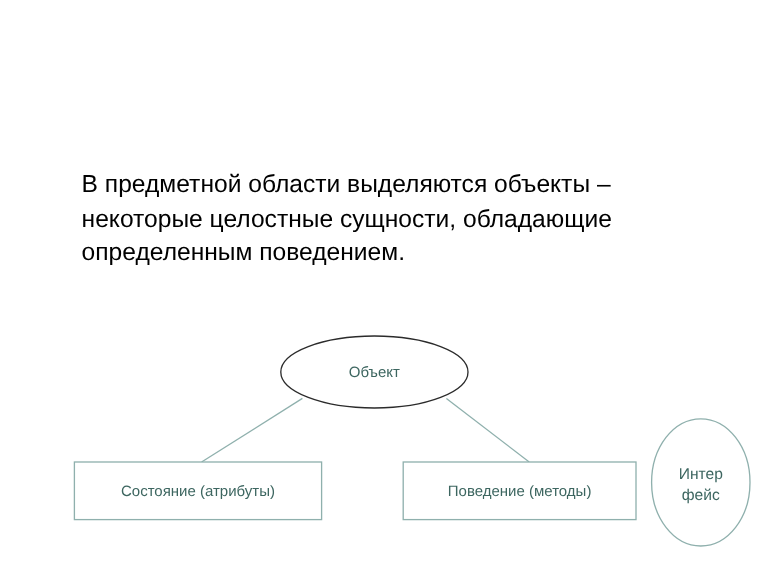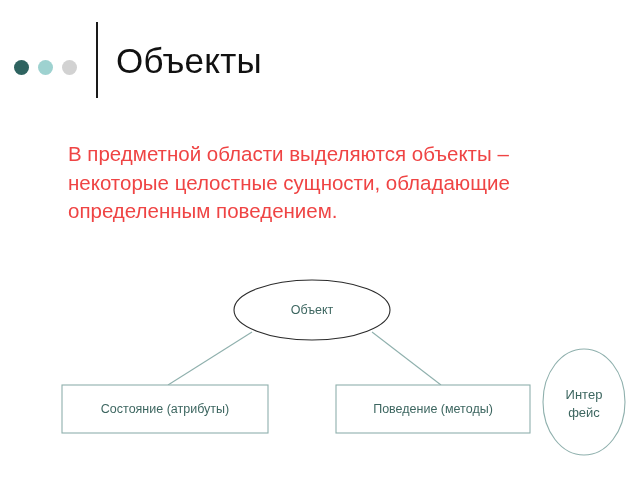--- a/index.html
+++ b/index.html
@@ -71,21 +71,21 @@
   }
 
   
   .body-text {
     position: absolute;
     left: 68px;
     top: 140px;
     width: 460px;
     font-size: 20.5px;
     line-height: 28.5px;
-    color: #ef4444;
+    color: #000000;
     margin: 0;
     text-align: left;
   }
 
   
   .diagram {
     position: absolute;
     left: 0;
     top: 262px;
     width: 520px;
@@ -119,32 +119,20 @@
     stroke: #8fb0ad;
     stroke-width: 1.1;
     fill: none;
   }
 </style>
 </head>
 <body>
 
 <div class="slide">
 
-  <div class="header">
-
-    <div class="dots">
-      <span class="dot d1" style="background: rgb(46, 99, 96);"></span>
-      <span class="dot d2" style="background: rgb(158, 210, 208);"></span>
-      <span class="dot d3" style="background: rgb(210, 210, 210);"></span>
-    </div>
-
-    <div class="title-rule"></div>
-
-    <h1 class="slide-title">Объекты</h1>
-  </div>
 
   <p class="body-text">В предметной области выделяются объекты – некоторые целостные сущности, обладающие определенным поведением.</p>
 
   <div class="diagram">
     <svg viewBox="0 0 640 218" xmlns="http://www.w3.org/2000/svg">
 
       <line class="connector" x1="252" y1="70" x2="168" y2="123"></line>
 
       <line class="connector" x1="372" y1="70" x2="441" y2="123"></line>
 

